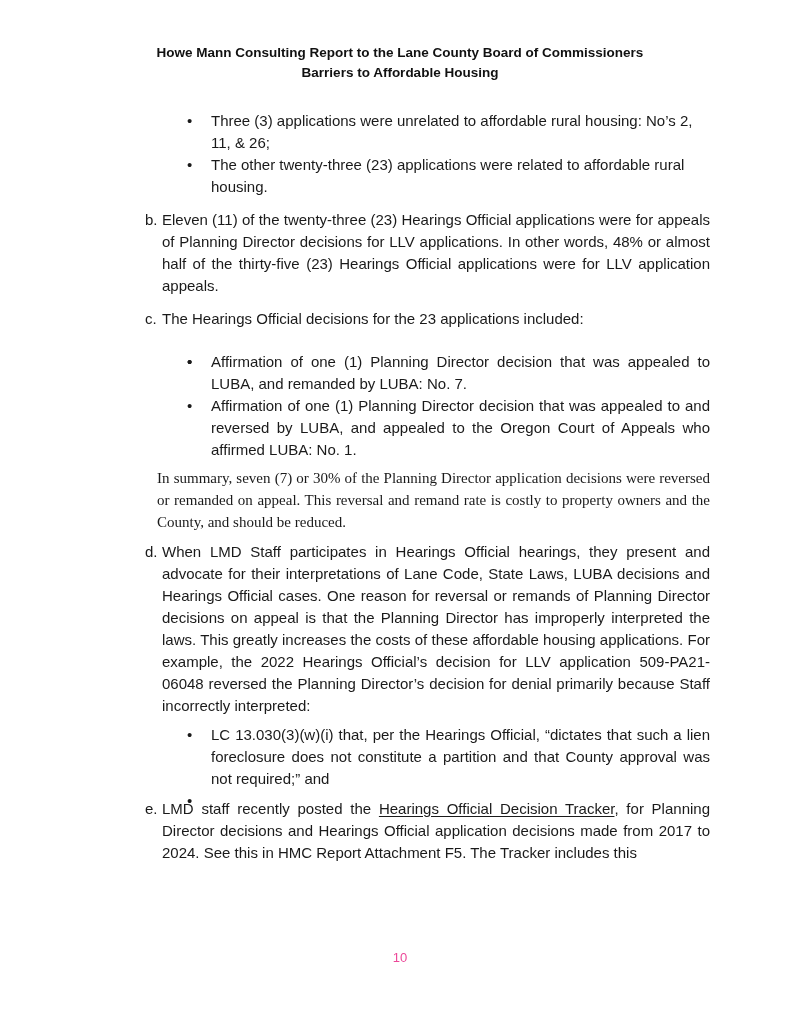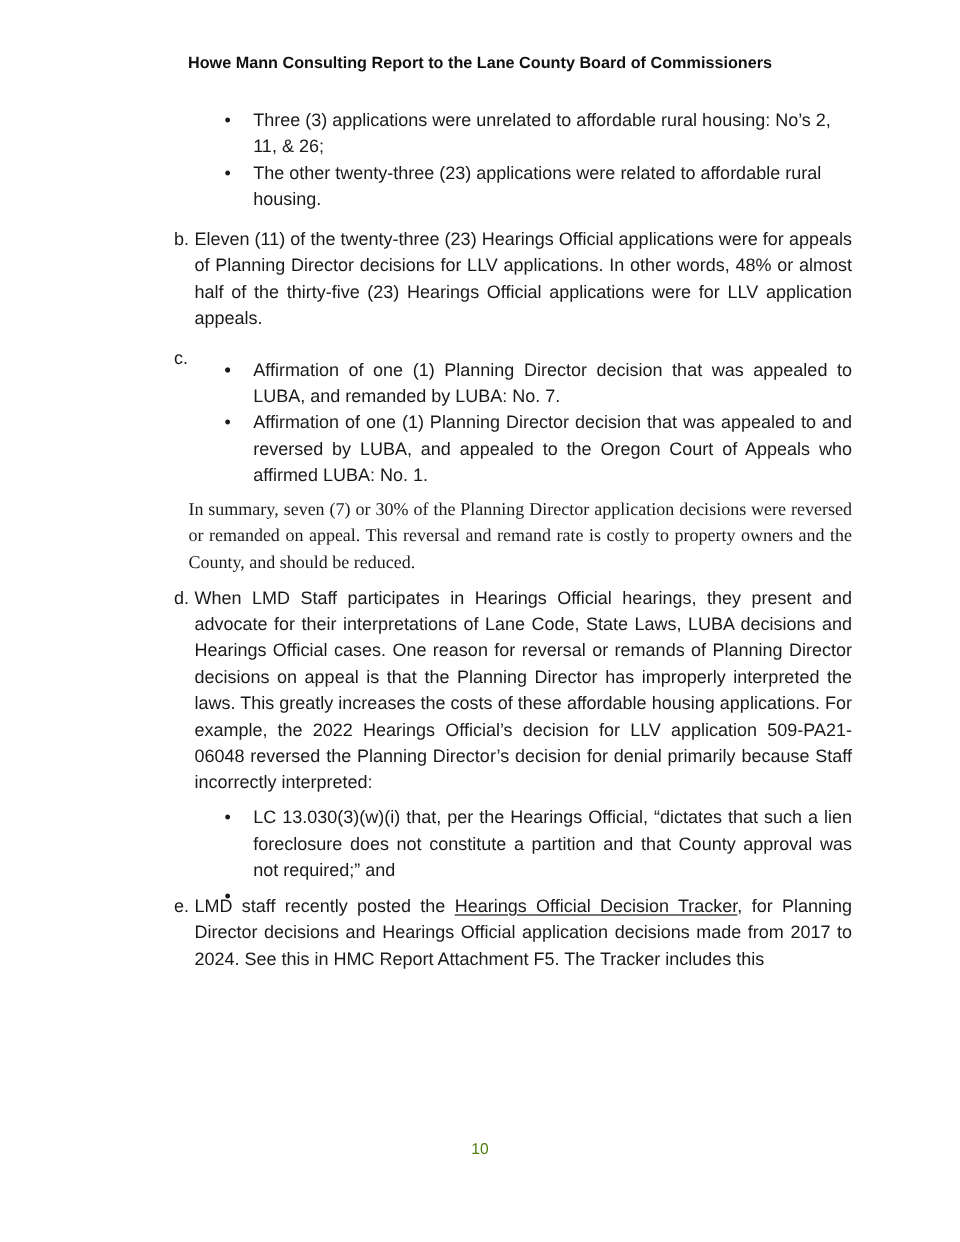--- a/index.html
+++ b/index.html
@@ -73,32 +73,33 @@
   }
 
   .footer {
     position: absolute;
     top: 950px;
     left: 0;
     right: 0;
     text-align: center;
     font-size: 13px;
     line-height: 16px;
-    color: #4d7c0f;
+    color: #ec4899;
   }
 
   ul.blist { list-style: none; }
 </style>
 </head>
 <body>
 
 <div class="page">
 
   <div class="header">
     <div>Howe Mann Consulting Report to the Lane County Board of Commissioners</div>
+    <div>Barriers to Affordable Housing</div>
   </div>
 
   <div class="content">
 
     <ul class="blist mt-sect">
       <li class="li2">
         <span class="dot">•</span>
         <span>Three (3) applications were unrelated to affordable rural housing: No’s 2, 11, &amp; 26;</span>
       </li>
       <li class="li2">
@@ -107,20 +108,21 @@
       </li>
     </ul>
 
     <div class="li1 jt mt-item">
       <span class="marker">b.</span>
       <span>Eleven (11) of the twenty-three (23) Hearings Official applications were for appeals of Planning Director decisions for LLV applications. In other words, 48% or almost half of the thirty-five (23) Hearings Official applications were for LLV application appeals.</span>
     </div>
 
     <div class="li1 jt mt-item">
       <span class="marker">c.</span>
+      <span>The Hearings Official decisions for the 23 applications included:</span>
     </div>
 
     <ul class="blist mt-blist">
       <li class="li2 jt">
         <span class="dot">•</span>
       </li>
       <li class="li2 jt">
         <span class="dot">•</span>
         <span>Affirmation of one (1) Planning Director decision that was appealed to LUBA, and remanded by LUBA: No. 7.</span>
       </li>

